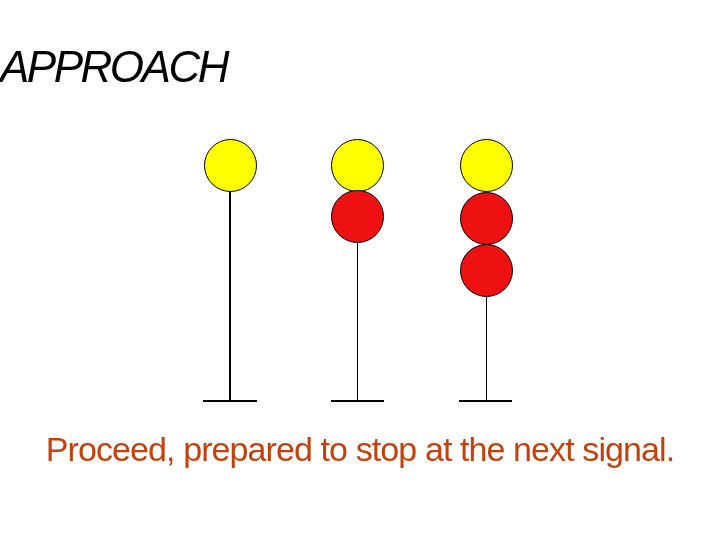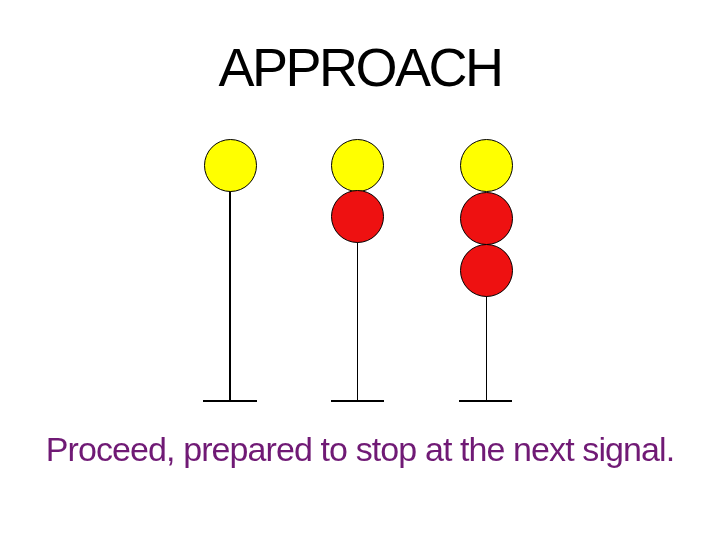--- a/index.html
+++ b/index.html
@@ -15,40 +15,40 @@
     overflow: hidden;
     font-family: "Liberation Sans", sans-serif;
     color: #000000;
   }
   .title {
     position: absolute;
     top: 42px;
     left: 0;
     right: 0;
     margin: 0;
-    text-align: center;
-    font-size: 54px;
+    font-size: 44px;
     line-height: 50px;
     font-weight: 400;
     letter-spacing: -2.5px;
     color: #000000;
     white-space: nowrap;
+    font-style: italic;
   }
   .caption {
     position: absolute;
     top: 429px;
     left: 0;
     right: 0;
     margin: 0;
     text-align: center;
     font-size: 34px;
     line-height: 40px;
     font-weight: 400;
     letter-spacing: -0.9px;
-    color: #701a75;
+    color: #c2410c;
     white-space: nowrap;
   }
   .signals {
     position: absolute;
     inset: 0;
   }
   .signal-mast {
     position: absolute;
     inset: 0;
   }

